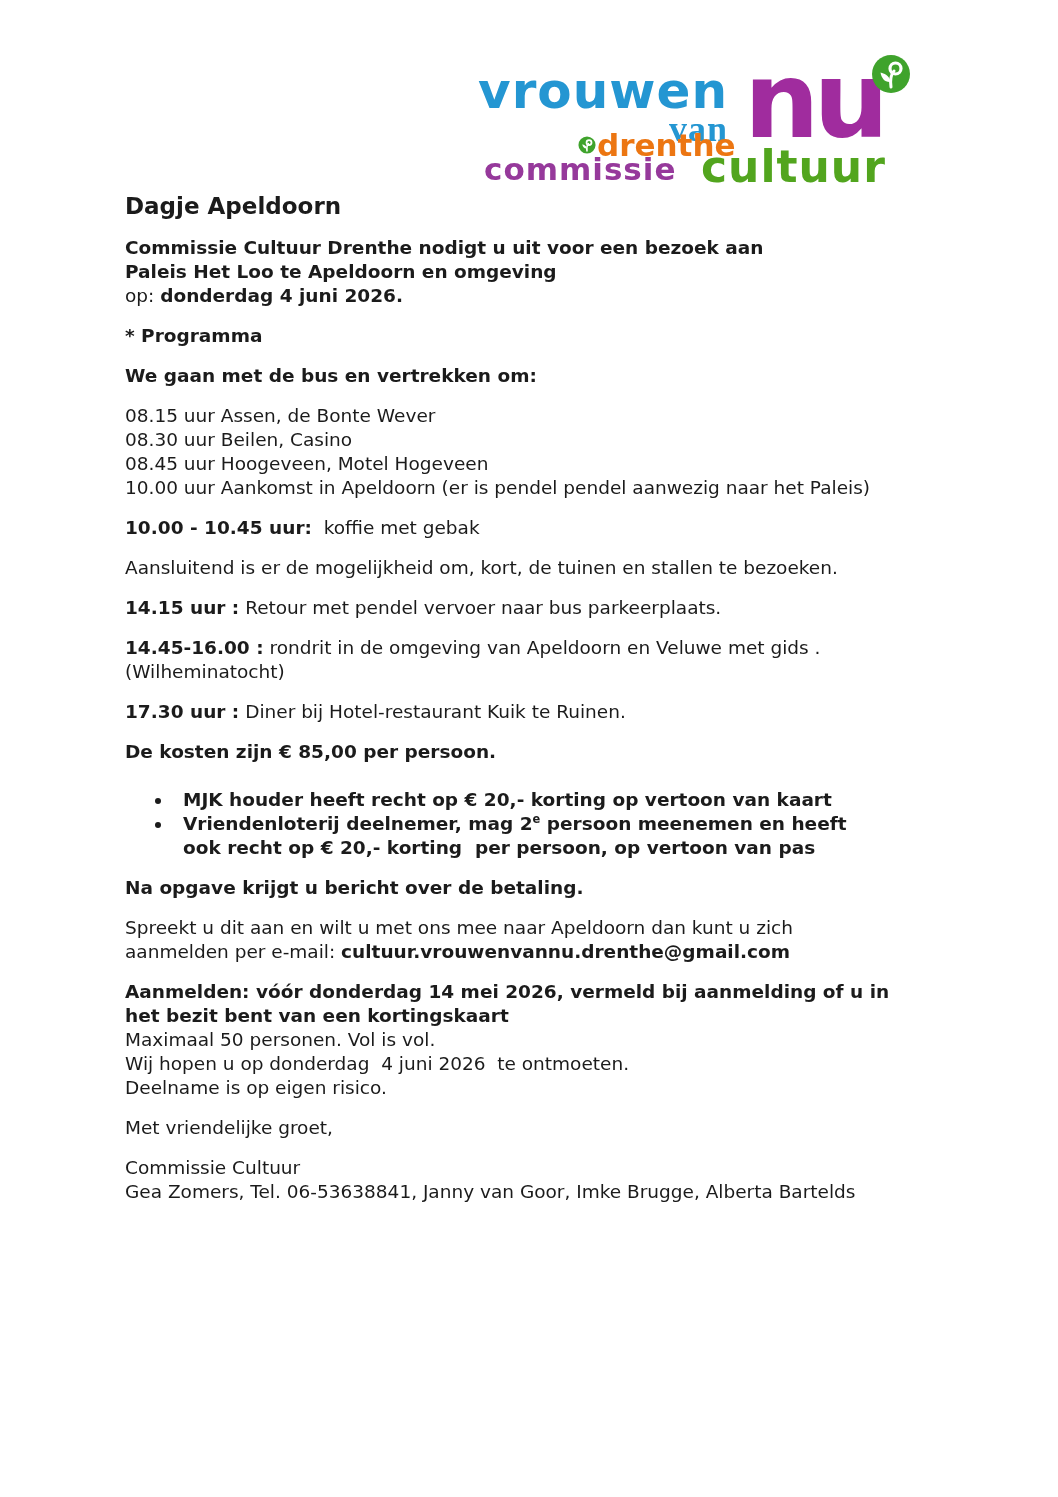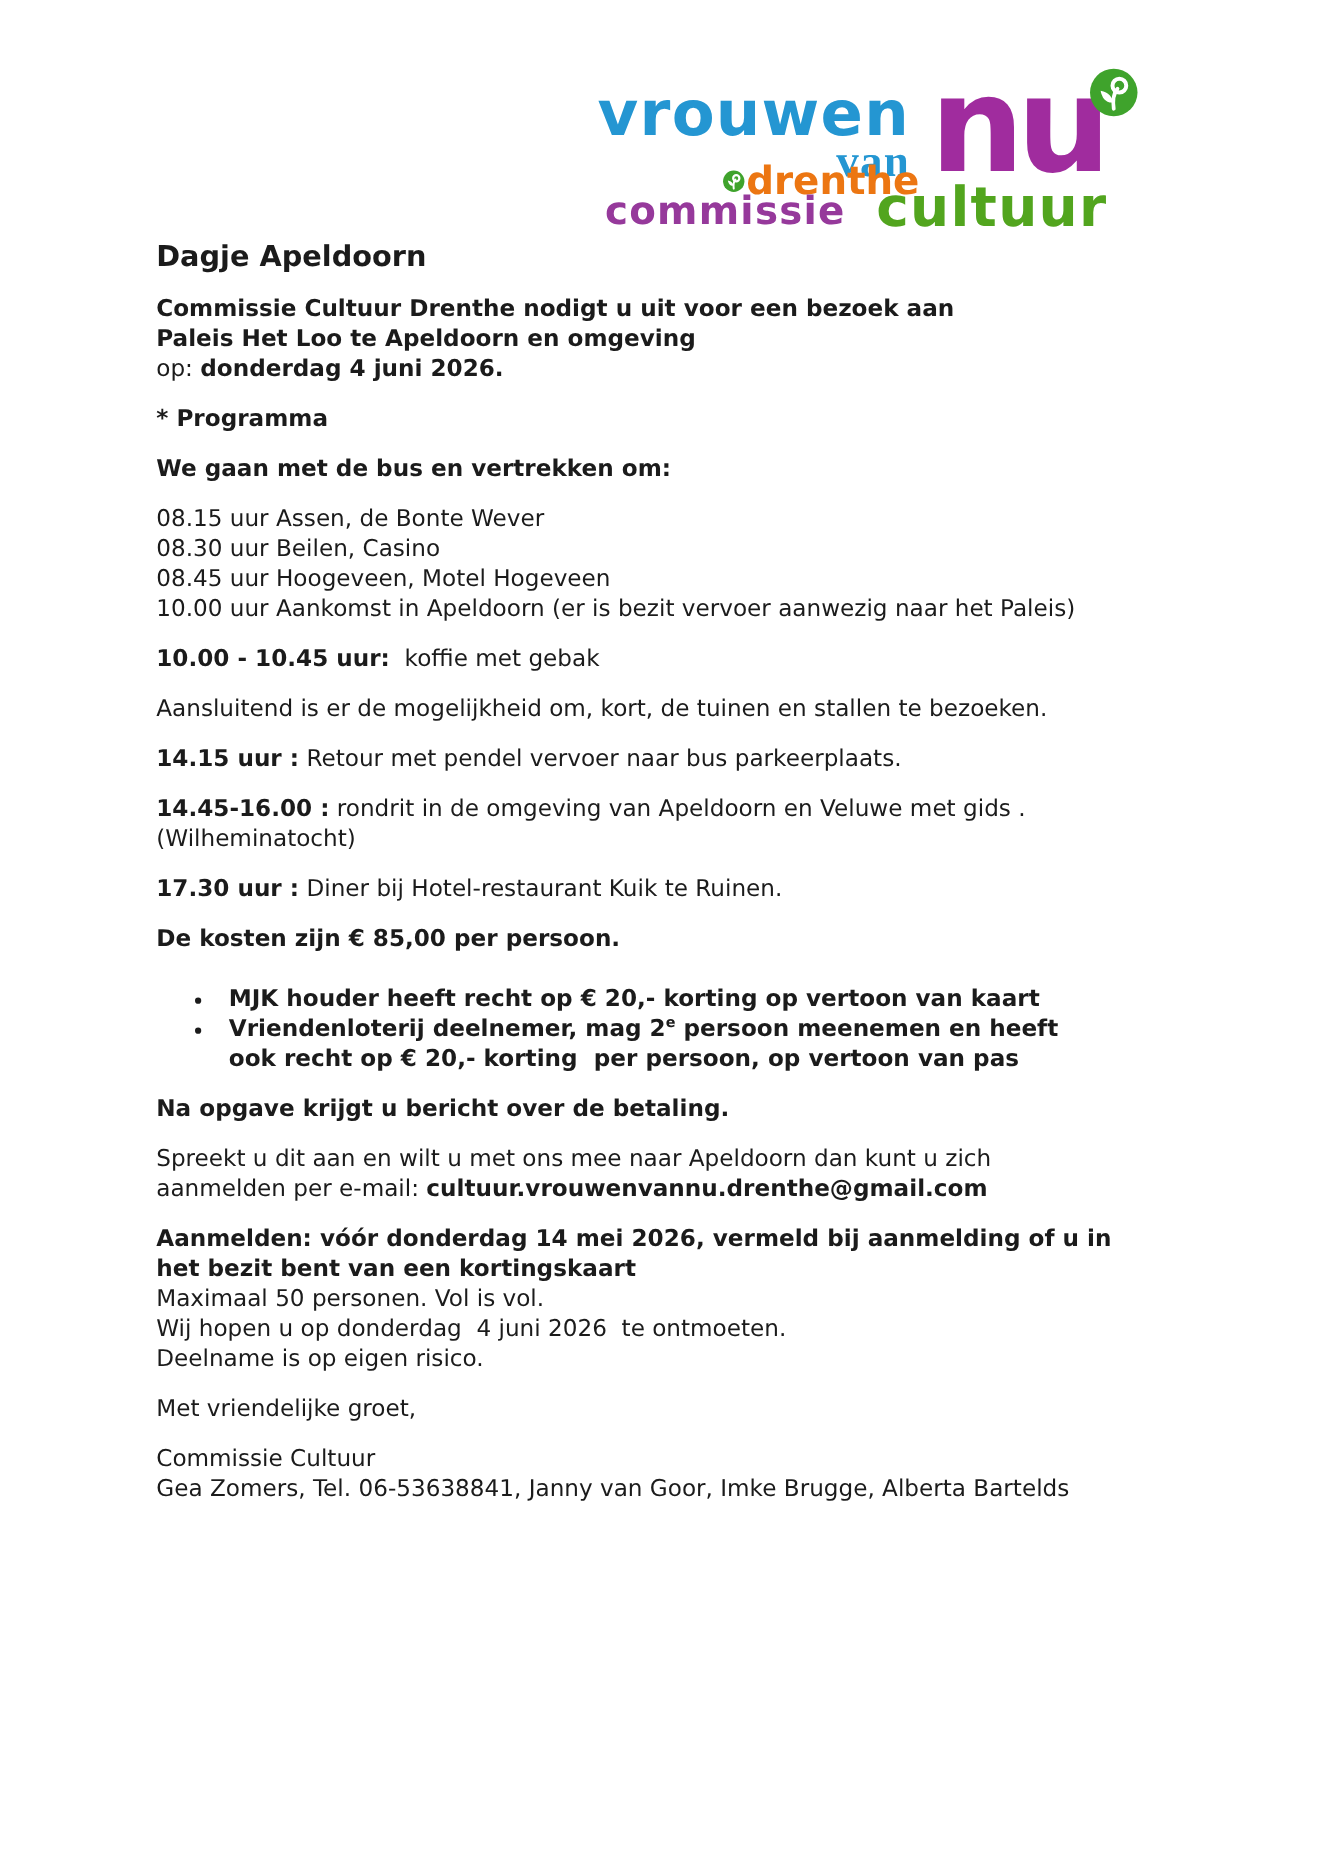--- a/index.html
+++ b/index.html
@@ -75,21 +75,21 @@
       <div class="block para">
         <div class="line"><span class="b">* Programma</span></div>
       </div>
       <div class="block para">
         <div class="line"><span class="b">We gaan met de bus en vertrekken om:</span></div>
       </div>
       <div class="block para">
         <div class="line"><span>08.15 uur Assen, de Bonte Wever</span></div>
         <div class="line"><span>08.30 uur Beilen, Casino</span></div>
         <div class="line"><span>08.45 uur Hoogeveen, Motel Hogeveen</span></div>
-        <div class="line"><span>10.00 uur Aankomst in Apeldoorn (er is bezit vervoer aanwezig naar het Paleis)</span></div>
+        <div class="line"><span>10.00 uur Aankomst in Apeldoorn (er is pendel pendel aanwezig naar het Paleis)</span></div>
       </div>
       <div class="block para">
         <div class="line"><span class="b">10.00 - 10.45 uur:</span><span>  koffie met gebak</span></div>
       </div>
       <div class="block para">
         <div class="line"><span>Aansluitend is er de mogelijkheid om, kort, de tuinen en stallen te bezoeken.</span></div>
       </div>
       <div class="block para">
         <div class="line"><span class="b">14.15 uur :</span><span> Retour met pendel vervoer naar bus parkeerplaats.</span></div>
       </div>

